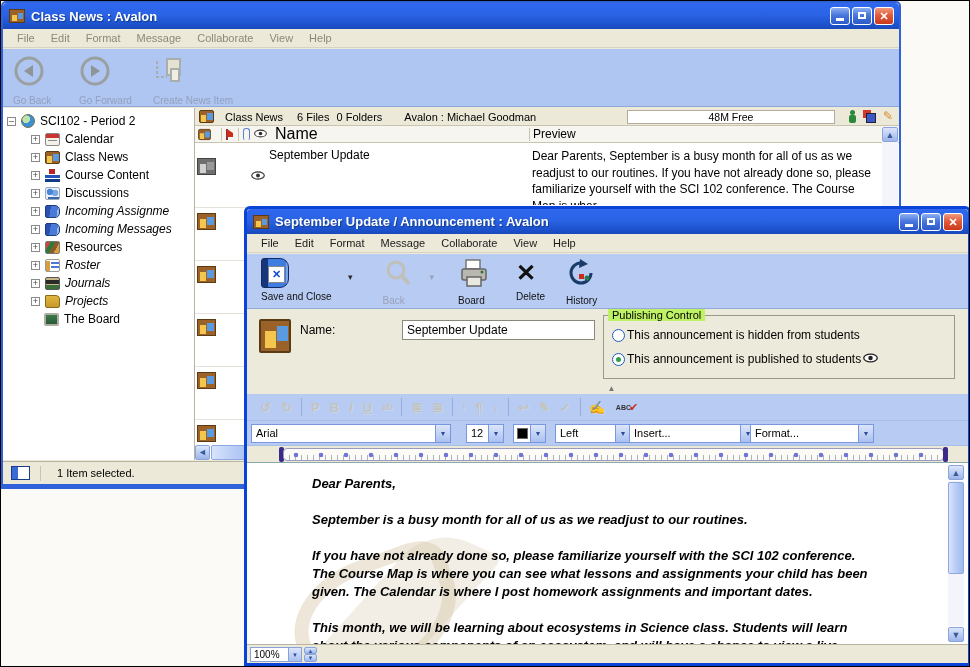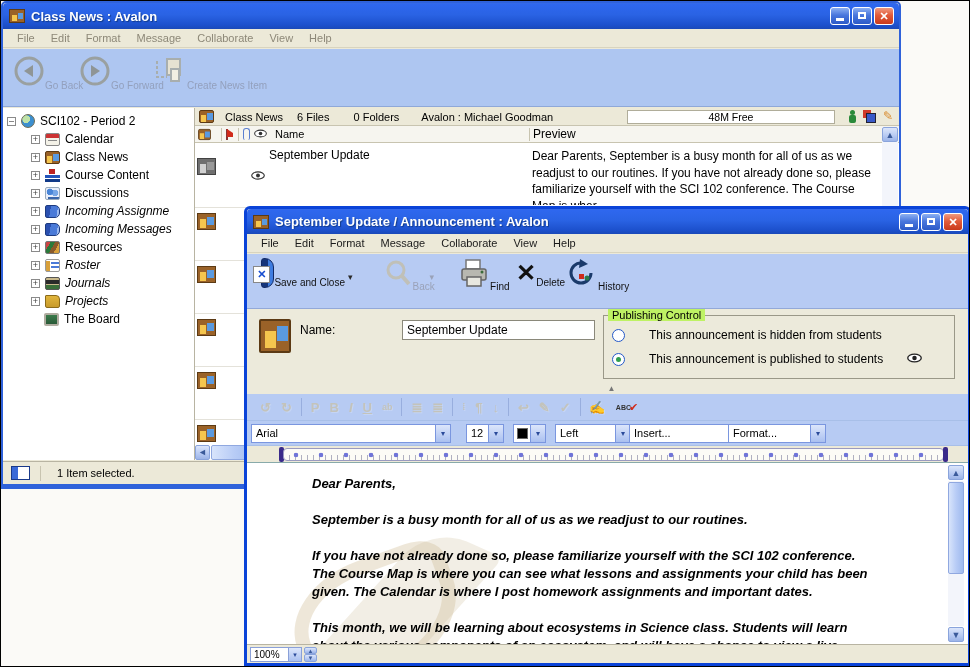--- a/index.html
+++ b/index.html
@@ -30,21 +30,21 @@
       #9a6228; border:1px solid #5c3a14; }
 
   
   #backwin { position:absolute; left:0; top:0; width:900px; height:488px;
     border:2px solid #2f62da; border-bottom:5px solid #2f62da; background:#ece9d8;
     border-radius:5px 5px 0 0; }
   #backwin .menubar { top:26px; color:#8d8878; }
   #backtb { position:absolute; left:0; right:0; top:46px; height:58px; background:#aec6f1;
     display:flex; align-items:flex-start; padding:6px 0 0 10px; gap:4px;
     border-bottom:1px solid #8fa8d8; }
-  .tool { display:flex; flex-direction:row; align-items:flex-end; }
+  .tool { display:flex; flex-direction:column; align-items:flex-start; }
   .tool .lbl { font-size:10px; color:#93a0bd; margin-top:4px; white-space:nowrap; }
   #backcontent { position:absolute; left:0; top:105px; right:0; bottom:24px; background:#fff; display:flex; }
 
   
   #tree { width:192px; border-right:1px solid #b8b4a2; background:#fff; padding-top:4px;
     overflow:hidden; position:relative; }
   .trow { display:flex; align-items:center; height:18px; font-size:12px; white-space:nowrap; }
   .trow.root { padding-left:4px; }
   .trow.child { padding-left:28px; }
   .trow.leafpad { padding-left:41px; }
@@ -144,21 +144,21 @@
   #formarea { position:absolute; left:0; right:0; top:100px; height:85px; background:#eceadb; }
   .ic-bigboard { position:absolute; left:12px; top:10px; width:32px; height:34px;
     background:linear-gradient(#f5c64e,#f5c64e) 4px 10px/11px 17px no-repeat,
     linear-gradient(#5a9ae0,#5a9ae0) 16px 5px/11px 15px no-repeat, #9a6228; border:2px solid #5c3a14; border-radius:2px; }
   #namelbl { position:absolute; left:53px; top:14px; font-size:12px; }
   #nameinput { position:absolute; left:155px; top:11px; width:193px; height:20px; background:#fff;
     border:1px solid #8a887a; font-size:12px; padding:0 4px; font-family:"Liberation Sans",sans-serif; }
   #pubctl { position:absolute; left:356px; top:6px; width:352px; height:64px;
     border:1px solid #9a9888; }
   #pubctl .legend { position:absolute; left:4px; top:-7px; background:#bef264; padding:0 4px; font-size:11px; }
-  .radiorow { position:absolute; left:8px; display:flex; align-items:center; gap:24px; font-size:12px; }
+  .radiorow { position:absolute; left:8px; display:flex; align-items:center; gap:2px; font-size:12px; }
   .radio { width:13px; height:13px; border-radius:50%; border:1px solid #2358c8; background:#fff; position:relative; flex:0 0 auto; }
   .radio.sel::after { content:""; position:absolute; left:3px; top:3px; width:5px; height:5px; border-radius:50%; background:#2f9e4f; }
   #collapse { position:absolute; left:50%; bottom:1px; font-size:8px; color:#777; }
 
   #fmtbar { position:absolute; left:0; right:0; top:185px; height:27px; background:#b7cbf3;
     display:flex; align-items:center; padding-left:8px; border-bottom:1px solid #a8bfe8; }
   .g { color:#c3c3bb; font-weight:bold; font-size:13px; padding:0 5px; text-shadow:1px 1px 0 #fff3; }
   .g.sm { font-size:9px; }
   .vsep { width:1px; height:18px; background:#98aede; margin:0 4px; }
   .spell { display:flex; align-items:center; padding:0 5px; }
@@ -327,42 +327,42 @@
           <span class="ti ic-board"></span>
           <span>The Board</span>
         </div>
       </div>
 
       <div id="list">
         <div id="listbar">
           <span class="ic-news ti" style="margin-left:4px"></span>
           <span class="b" style="margin-left:6px">Class News</span>
           <span class="b">6 Files</span>
-          <span class="b" style="margin-left:24px">0 Folders</span>
+          <span class="b" style="margin-left:7px">0 Folders</span>
           <span class="b" style="margin-left:22px">Avalon : Michael Goodman</span>
           <div id="freebox">48M Free</div>
           <div id="listbar-icons">
             <span class="iperson"></span>
             <span class="isquares"></span>
             <span class="ipencil">✎</span>
           </div>
         </div>
         <div id="colhdr">
           <span class="ic-news ti" style="margin-left:2px;transform:scale(.85)"></span>
           <span class="sep"></span>
           <span class="flagico"></span>
           <span class="sep"></span>
           <span class="clipico"></span>
           <span class="eyeico" style="margin-left:4px">
             <svg width="13" height="9" viewBox="0 0 20 12">
                 <ellipse cx="10" cy="6" rx="9" ry="5.2" fill="#fff" stroke="#333" stroke-width="1.6"></ellipse>
                 <circle cx="10" cy="6" r="2.8" fill="#333"></circle>
               </svg>
           </span>
-          <span style="margin-left:8px;font-size:11px">Name</span>
+          <span style="margin-left:8px;font-size:16px">Name</span>
           <span class="sep" style="position:absolute;left:330px"></span>
           <span style="position:absolute;left:338px;font-size:12px">Preview</span>
         </div>
 
         <div class="rowico gray" style="top:50px"></div>
         <span class="eyeico" style="position:absolute;left:56px;top:62px">
           <svg width="14" height="9" viewBox="0 0 20 12">
               <ellipse cx="10" cy="6" rx="9" ry="5.2" fill="#fff" stroke="#333" stroke-width="1.6"></ellipse>
               <circle cx="10" cy="6" r="2.8" fill="#333"></circle>
             </svg>
@@ -446,21 +446,21 @@
       </div>
       <div class="tool" style="width:50px;margin-left:22px">
         <span>
           <svg width="32" height="30" viewBox="0 0 32 30">
               <rect x="8" y="2" width="14" height="9" fill="#fff" stroke="#777" stroke-width="1.5"></rect>
               <rect x="4" y="11" width="24" height="11" rx="2" fill="#b8b8b0" stroke="#666" stroke-width="1.5"></rect>
               <rect x="9" y="19" width="14" height="9" fill="#e8e8e0" stroke="#666" stroke-width="1.5"></rect>
               <circle cx="24" cy="14" r="1.5" fill="#3a6a3a"></circle>
             </svg>
         </span>
-        <span class="lbl">Find</span>
+        <span class="lbl">Board</span>
       </div>
       <div class="tool" style="width:46px;margin-left:8px">
         <span class="ic-delete">✕</span>
         <span class="lbl">Delete</span>
       </div>
       <div class="tool" style="width:52px;margin-left:4px">
         <span>
           <svg width="32" height="30" viewBox="0 0 32 30">
               <path d="M25 15 A10 10 0 1 1 15 5" fill="none" stroke="#1a3a6a" stroke-width="3"></path>
               <path d="M14 1 L22 6 L13 10 Z" fill="#1a3a6a"></path>
@@ -538,21 +538,21 @@
         <span class="arr">▾</span>
       </div>
       <div class="dd" style="left:308px;width:76px">
         <span>Left</span>
         <span class="arr">▾</span>
       </div>
       <div class="dd" style="left:382px;width:127px">
         <span>Insert...</span>
         <span class="arr">▾</span>
       </div>
-      <div class="dd" style="left:481px;width:98px">
+      <div class="dd" style="left:503px;width:124px">
         <span>Format...</span>
         <span class="arr">▾</span>
       </div>
     </div>
 
     <div class="rbr" style="left:32px"></div>
     <div id="ruler"></div>
     <div class="rbr" style="right:20px"></div>
 
     <div id="bodyarea">

